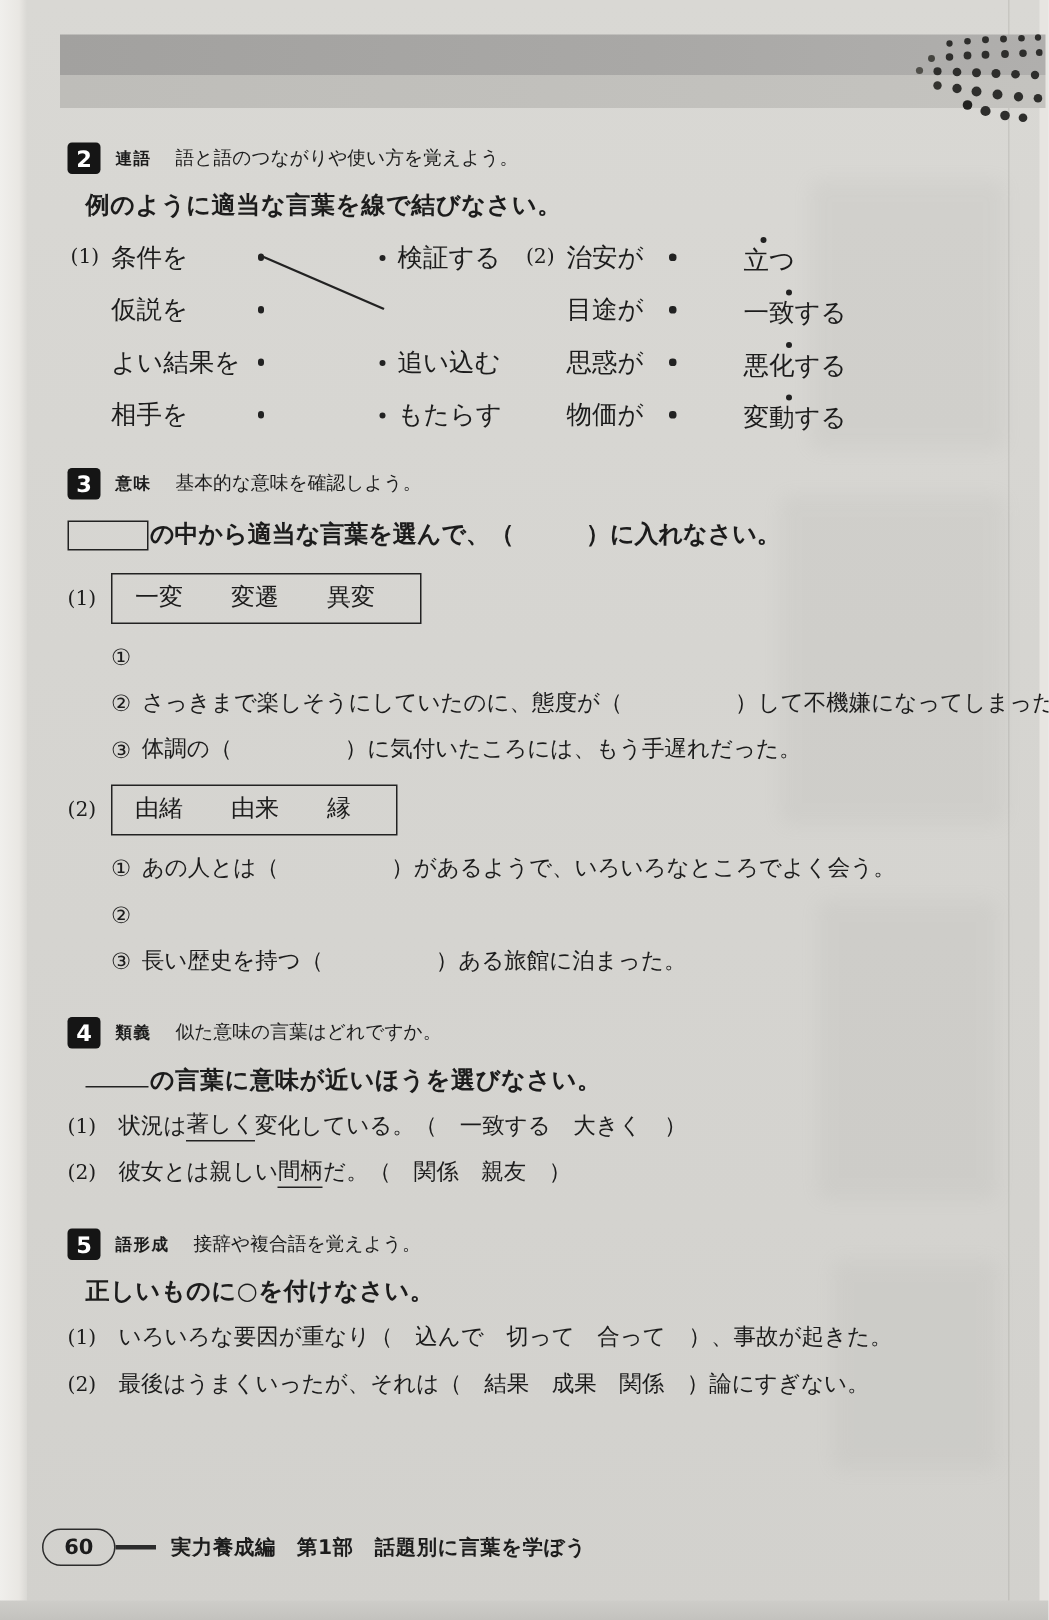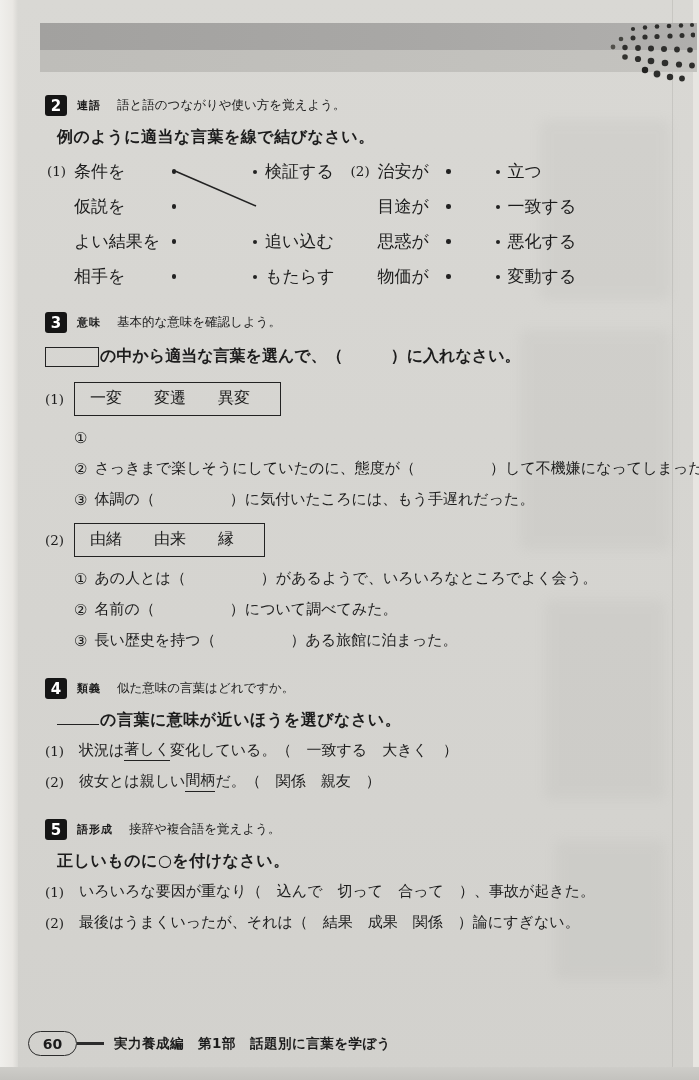--- a/index.html
+++ b/index.html
@@ -39,21 +39,21 @@
   .match-wrap{display:flex;margin-top:6px;margin-left:2px;}
   .p-label{width:27px;font-size:13.5px;font-family:"DejaVu Serif",serif;padding-top:9px;flex:0 0 auto;}
   .match-rows{position:relative;}
   .m-row{display:flex;align-items:center;height:35px;font-family:"DejaVu Serif",serif;font-size:17px;}
   .m-left1{width:93px;}
   .m-left2{width:64px;}
   .m-dotcell{width:14px;display:flex;justify-content:center;}
   .m-dot{width:4.5px;height:4.5px;background:#222;border-radius:50%;}
   .m-right{display:flex;align-items:center;}
   .pad1{padding-left:72px;}
-  .pad2{padding-left:40px;}
+  .pad2{padding-left:40px;flex-direction:column;}
   .m-bullet{width:4px;height:4px;background:#222;border-radius:50%;margin-right:8px;flex:0 0 auto;}
   .example-line{position:absolute;left:0;top:0;pointer-events:none;}
   .part2{margin-left:16px;}
 
   
   .box-line{display:flex;align-items:center;font-weight:bold;font-size:16px;margin:13px 0 2px 0;}
   .empty-box{width:52px;height:18px;border:1.5px solid #222;margin-right:1px;flex:0 0 auto;}
   .word-box-row{display:flex;align-items:center;margin:15px 0 6px 0;}
   .g-label{width:29px;font-family:"DejaVu Serif",serif;font-size:13.5px;flex:0 0 auto;}
   .word-box{border:1.5px solid #222;padding:5px 30px 6px 15px;display:flex;font-family:"DejaVu Serif",serif;font-size:16px;}
@@ -63,21 +63,21 @@
     font-family:"DejaVu Serif",serif;font-size:15px;white-space:nowrap;}
   .item-num{margin-right:7px;flex:0 0 auto;}
 
   
   .blank-ul{display:inline-block;width:42px;height:13px;border-bottom:1.5px solid #222;margin-right:1px;}
   .s-item{display:flex;align-items:center;height:31px;font-family:"DejaVu Serif",serif;font-size:15px;white-space:nowrap;}
   .s-label{width:34px;font-size:13.5px;flex:0 0 auto;}
   .u{border-bottom:1.2px solid #222;padding-bottom:1px;}
 
   
-  .footer{position:absolute;left:28px;bottom:24px;display:flex;align-items:center;}
+  .footer{position:absolute;left:28px;bottom:36px;display:flex;align-items:center;}
   .page-oval{border:1.8px solid #2c2c2c;border-radius:13px;width:47px;height:23px;
     display:flex;align-items:center;justify-content:center;font-size:14px;font-weight:bold;flex:0 0 auto;}
   .footer-dash{width:27px;height:2.4px;background:#2c2c2c;margin:0 10px 0 0;flex:0 0 auto;}
   .footer-text{font-weight:bold;font-size:13.5px;letter-spacing:.5px;}
 
   .mt8{margin-top:8px;} .mt18{margin-top:18px;} .mt22{margin-top:22px;}
 </style>
 </head>
 <body>
 
@@ -265,21 +265,20 @@
       <span>由来</span>
       <span>縁</span>
     </div>
   </div>
   <div class="item-row">
     <span class="item-num">①</span>
     <span>あの人とは（　　　　　）があるようで、いろいろなところでよく会う。</span>
   </div>
   <div class="item-row">
     <span class="item-num">②</span>
-    <span>名前の（　　　　　）について調べてみた。</span>
   </div>
   <div class="item-row">
     <span class="item-num">③</span>
     <span>長い歴史を持つ（　　　　　）ある旅館に泊まった。</span>
   </div>
 
   <div class="sec-header mt22">
     <span class="sec-num">4</span>
     <span class="sec-title">類義</span>
     <span class="sec-sub">似た意味の言葉はどれですか。</span>

